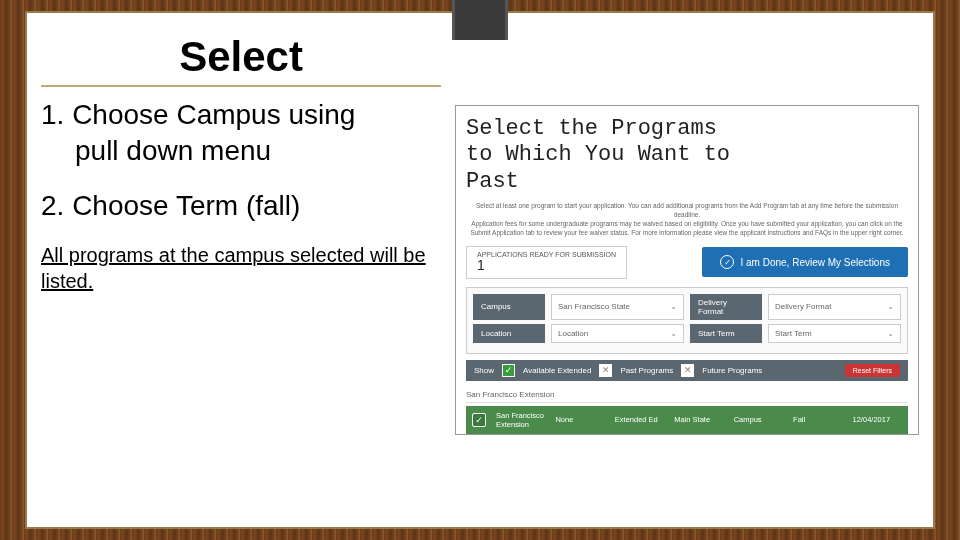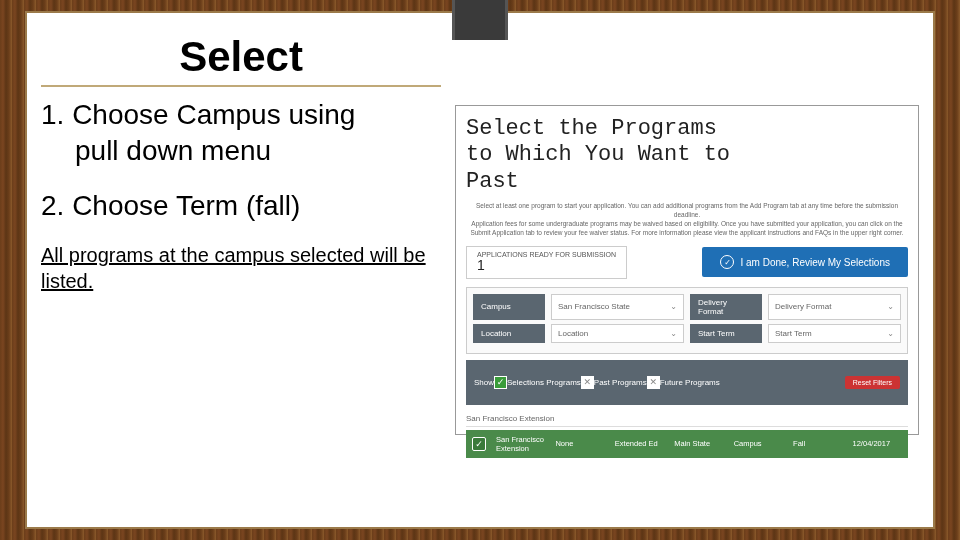--- a/index.html
+++ b/index.html
@@ -167,22 +167,22 @@
   }
   .chev {
     font-size: 8px;
     color: #888;
   }
   .r-show-row {
     background: #5a6670;
     color: #fff;
     display: flex;
     align-items: center;
-    padding: 16px 8px;
-    gap: 0;
+    padding: 4px 8px;
+    gap: 8px;
     font-size: 8px;
     margin-bottom: 6px;
   }
   .chk {
     width: 11px;
     height: 11px;
     border: 1px solid #fff;
     background: #fff;
     display: inline-flex;
     align-items: center;
@@ -296,21 +296,21 @@
         <div class="r-select">
           <span>Start Term</span>
           <span class="chev">⌄</span>
         </div>
       </div>
     </div>
 
     <div class="r-show-row">
       <span>Show</span>
       <span class="chk on">✓</span>
-      <span>Selections Programs</span>
+      <span>Available Extended</span>
       <span class="chk">✕</span>
       <span>Past Programs</span>
       <span class="chk">✕</span>
       <span>Future Programs</span>
       <span class="reset-btn">Reset Filters</span>
     </div>
 
     <div class="r-section-head">San Francisco Extension</div>
 
     <div class="r-result-row">

